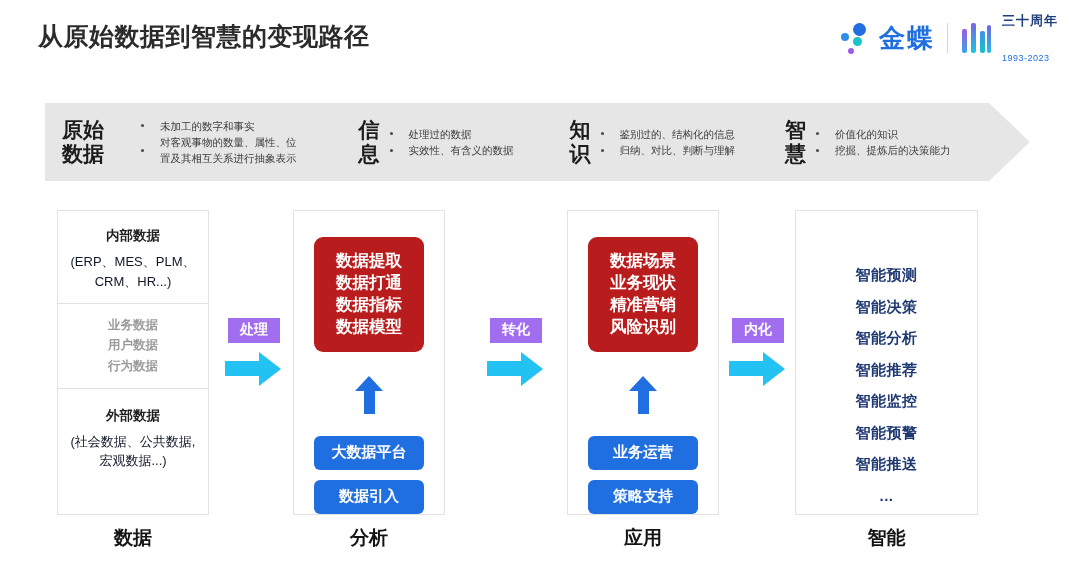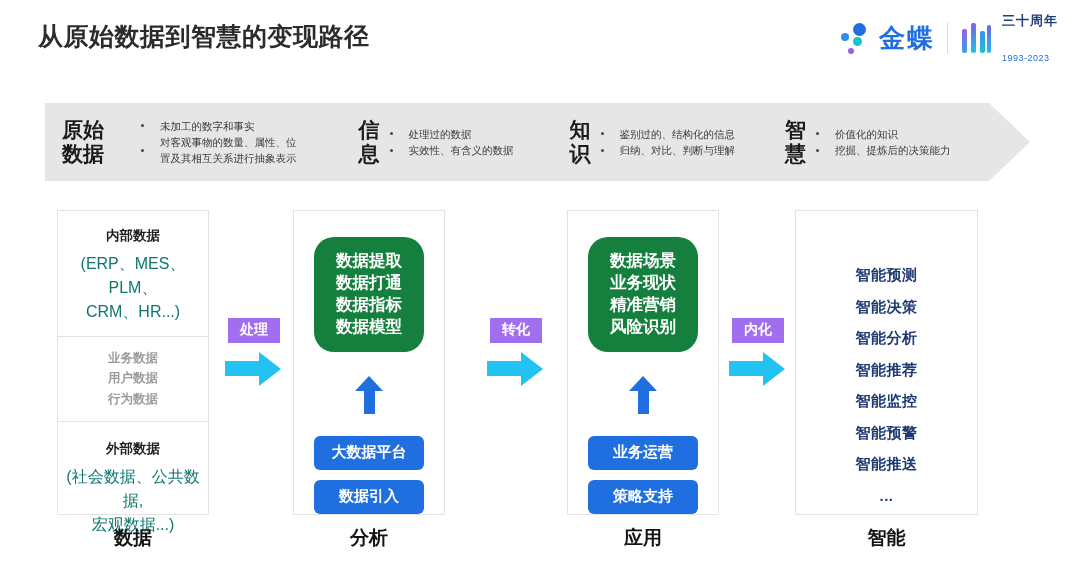--- a/index.html
+++ b/index.html
@@ -60,27 +60,27 @@
 
   
   .col { position: absolute; border: 1px solid #e2e2e2; background: #fff; top: 210px; height: 305px; }
   .col1 { left: 57px;  width: 152px; }
   .col2 { left: 293px; width: 152px; }
   .col3 { left: 567px; width: 152px; }
   .col4 { left: 795px; width: 183px; }
 
   .c1-block { padding: 16px 8px 12px; text-align: center; }
   .c1-head { font-size: 13.5px; font-weight: bold; color: #1f1f1f; margin-bottom: 7px; }
-  .c1-sub { font-size: 16px; color: #0f766e; line-height: 1.5; }
+  .c1-sub { font-size: 13px; color: #0f172a; line-height: 1.5; }
   .c1-mid { border-top: 1px solid #e2e2e2; border-bottom: 1px solid #e2e2e2; padding: 11px 0 12px; text-align:center; }
   .c1-mid div { font-size: 12.5px; font-weight: bold; color: #9b9b9b; line-height: 1.62; }
   .c1-block.bottom { padding-top: 18px; }
 
   .bluebox {
-    background: #15803d; color: #fff; border-radius: 20px;
+    background: #b91c1c; color: #fff; border-radius: 9px;
     font-size: 16.5px; font-weight: bold; line-height: 1.33;
     text-align: center; padding: 13px 0 14px; width: 110px; margin: 26px auto 0;
   }
   .up-arrow { width: 28px; height: 38px; margin: 24px auto 0; position: relative; }
   .up-arrow::before {
     content: ""; position: absolute; left: 9px; top: 13px; width: 11px; height: 25px; background: #1f6fe0;
   }
   .up-arrow::after {
     content: ""; position: absolute; left: 0; top: 0; width: 0; height: 0;
     border-left: 14px solid transparent; border-right: 14px solid transparent; border-bottom: 15px solid #1f6fe0;

